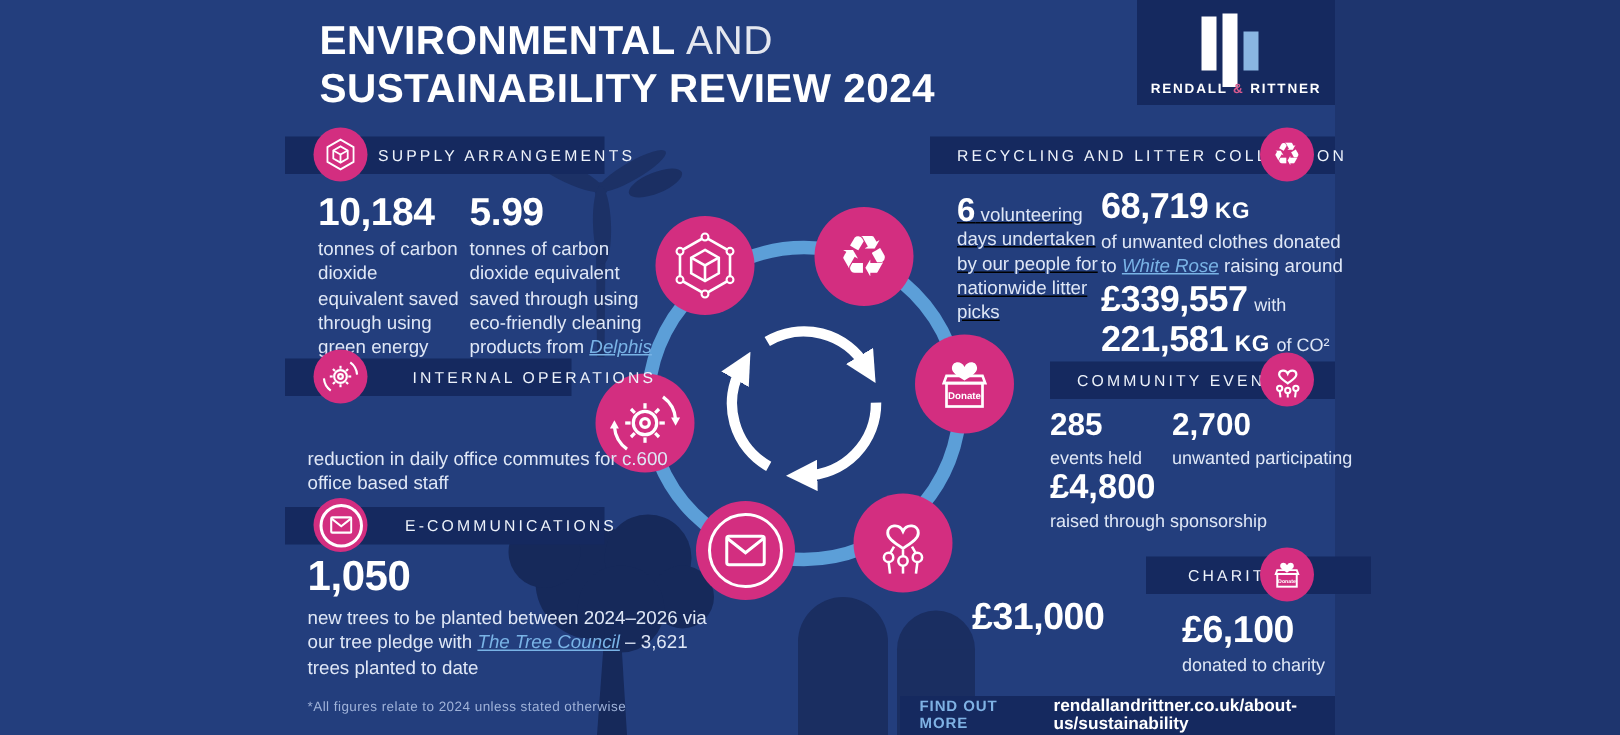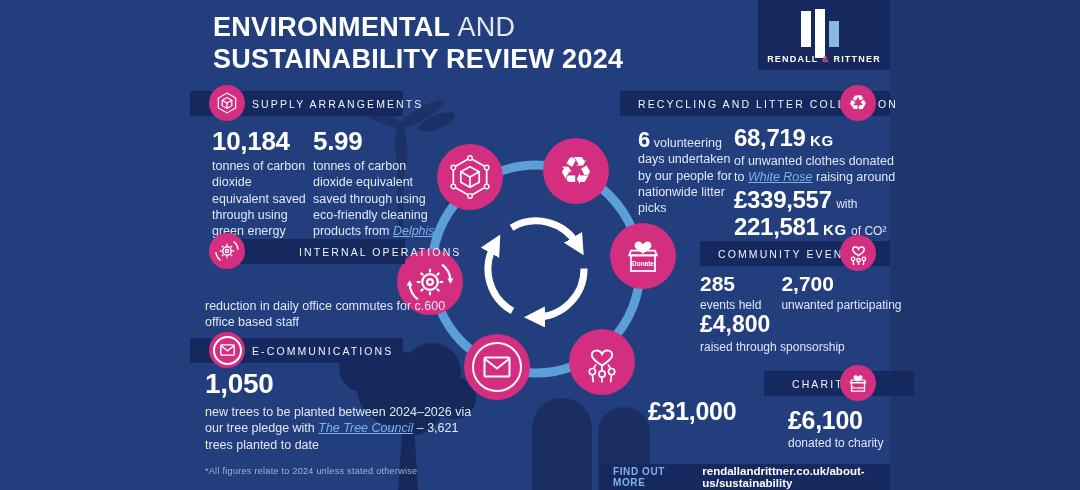--- a/index.html
+++ b/index.html
@@ -214,21 +214,21 @@
     <p class="desc">tonnes of carbon dioxide equivalent saved through using green energy providers</p>
   </div>
   <div class="abs" style="left:313px;top:128px;width:133px;">
     <div class="v-big">5.99</div>
     <p class="desc">
       <span>tonnes of carbon dioxide equivalent saved through using eco-friendly cleaning products from</span>
       <span class="link">Delphis Eco</span>
     </p>
   </div>
 
-  <div class="abs bar" style="left:190px;top:239px;width:191px;padding-left:85px;box-sizing:border-box;margin-left:24px;">
+  <div class="abs bar" style="left:190px;top:239px;width:191px;padding-left:85px;box-sizing:border-box;">
     <span class="bar-label">INTERNAL OPERATIONS</span>
   </div>
   <div class="abs icon-circle sm" style="left:209px;top:233px;">
     <svg width="26" height="26" viewBox="0 0 40 40">
       <g fill="none" stroke="#fff" stroke-width="2.2">
         <circle cx="20" cy="20" r="6.5"></circle>
           <circle cx="20" cy="20" r="2.4"></circle>
         <line x1="28" y1="20" x2="31" y2="20"></line>
           <line x1="25.66" y1="25.66" x2="27.78" y2="27.78"></line>
         <line x1="20" y1="28" x2="20" y2="31"></line>
@@ -238,21 +238,21 @@
         <line x1="20" y1="12" x2="20" y2="9"></line>
           <line x1="25.66" y1="14.34" x2="27.78" y2="12.22"></line>
         <path d="M30,5.5 A17,17 0 0 1 37,18"></path>
           <path d="M10,34.5 A17,17 0 0 1 3,22"></path>
       </g>
     </svg>
   </div>
 
   <p class="abs desc" style="left:205px;top:294px;width:245px;">reduction in daily office commutes for c.600 office based staff</p>
 
-  <div class="abs bar" style="left:190px;top:338px;width:213px;padding-left:62px;box-sizing:border-box;">
+  <div class="abs bar" style="left:190px;top:338px;width:213px;padding-left:80px;box-sizing:border-box;">
     <span class="bar-label">E-COMMUNICATIONS</span>
   </div>
   <div class="abs icon-circle sm" style="left:209px;top:332px;">
     <div class="env-circle" style="width:25px;height:25px;">
       <svg width="15" height="12" viewBox="0 0 28 22">
         <rect x="1.5" y="1.5" width="25" height="19" rx="1.5" fill="none" stroke="#fff" stroke-width="2.6"></rect>
         <polyline points="2,3 14,12.5 26,3" fill="none" stroke="#fff" stroke-width="2.6"></polyline>
       </svg>
     </div>
   </div>
@@ -268,21 +268,21 @@
 
   <div class="abs footnote" style="left:205px;top:466px;">*All figures relate to 2024 unless stated otherwise</div>
 
   <div class="abs bar" style="left:620px;top:91px;width:270px;padding-left:18px;box-sizing:border-box;">
     <span class="bar-label">RECYCLING AND LITTER COLLECTION</span>
   </div>
   <div class="abs icon-circle sm" style="left:840px;top:85px;">
     <span class="glyph" style="font-size:21px;">♻</span>
   </div>
 
-  <div class="abs" style="left:638px;top:129px;width:96px;">
+  <div class="abs" style="left:638px;top:129px;width:96px;text-decoration:underline;">
     <p class="desc" style="margin:0;">
       <span class="v-med" style="font-size:22px;">6</span>
       <span>volunteering days undertaken by our people for nationwide litter picks</span>
     </p>
   </div>
 
   <div class="abs" style="left:734px;top:126px;width:165px;">
     <div><span class="v25">68,719</span> <span class="unit">KG</span></div>
     <p class="desc" style="margin:3px 0 2px 0;">
       <span>of unwanted clothes donated to</span>

